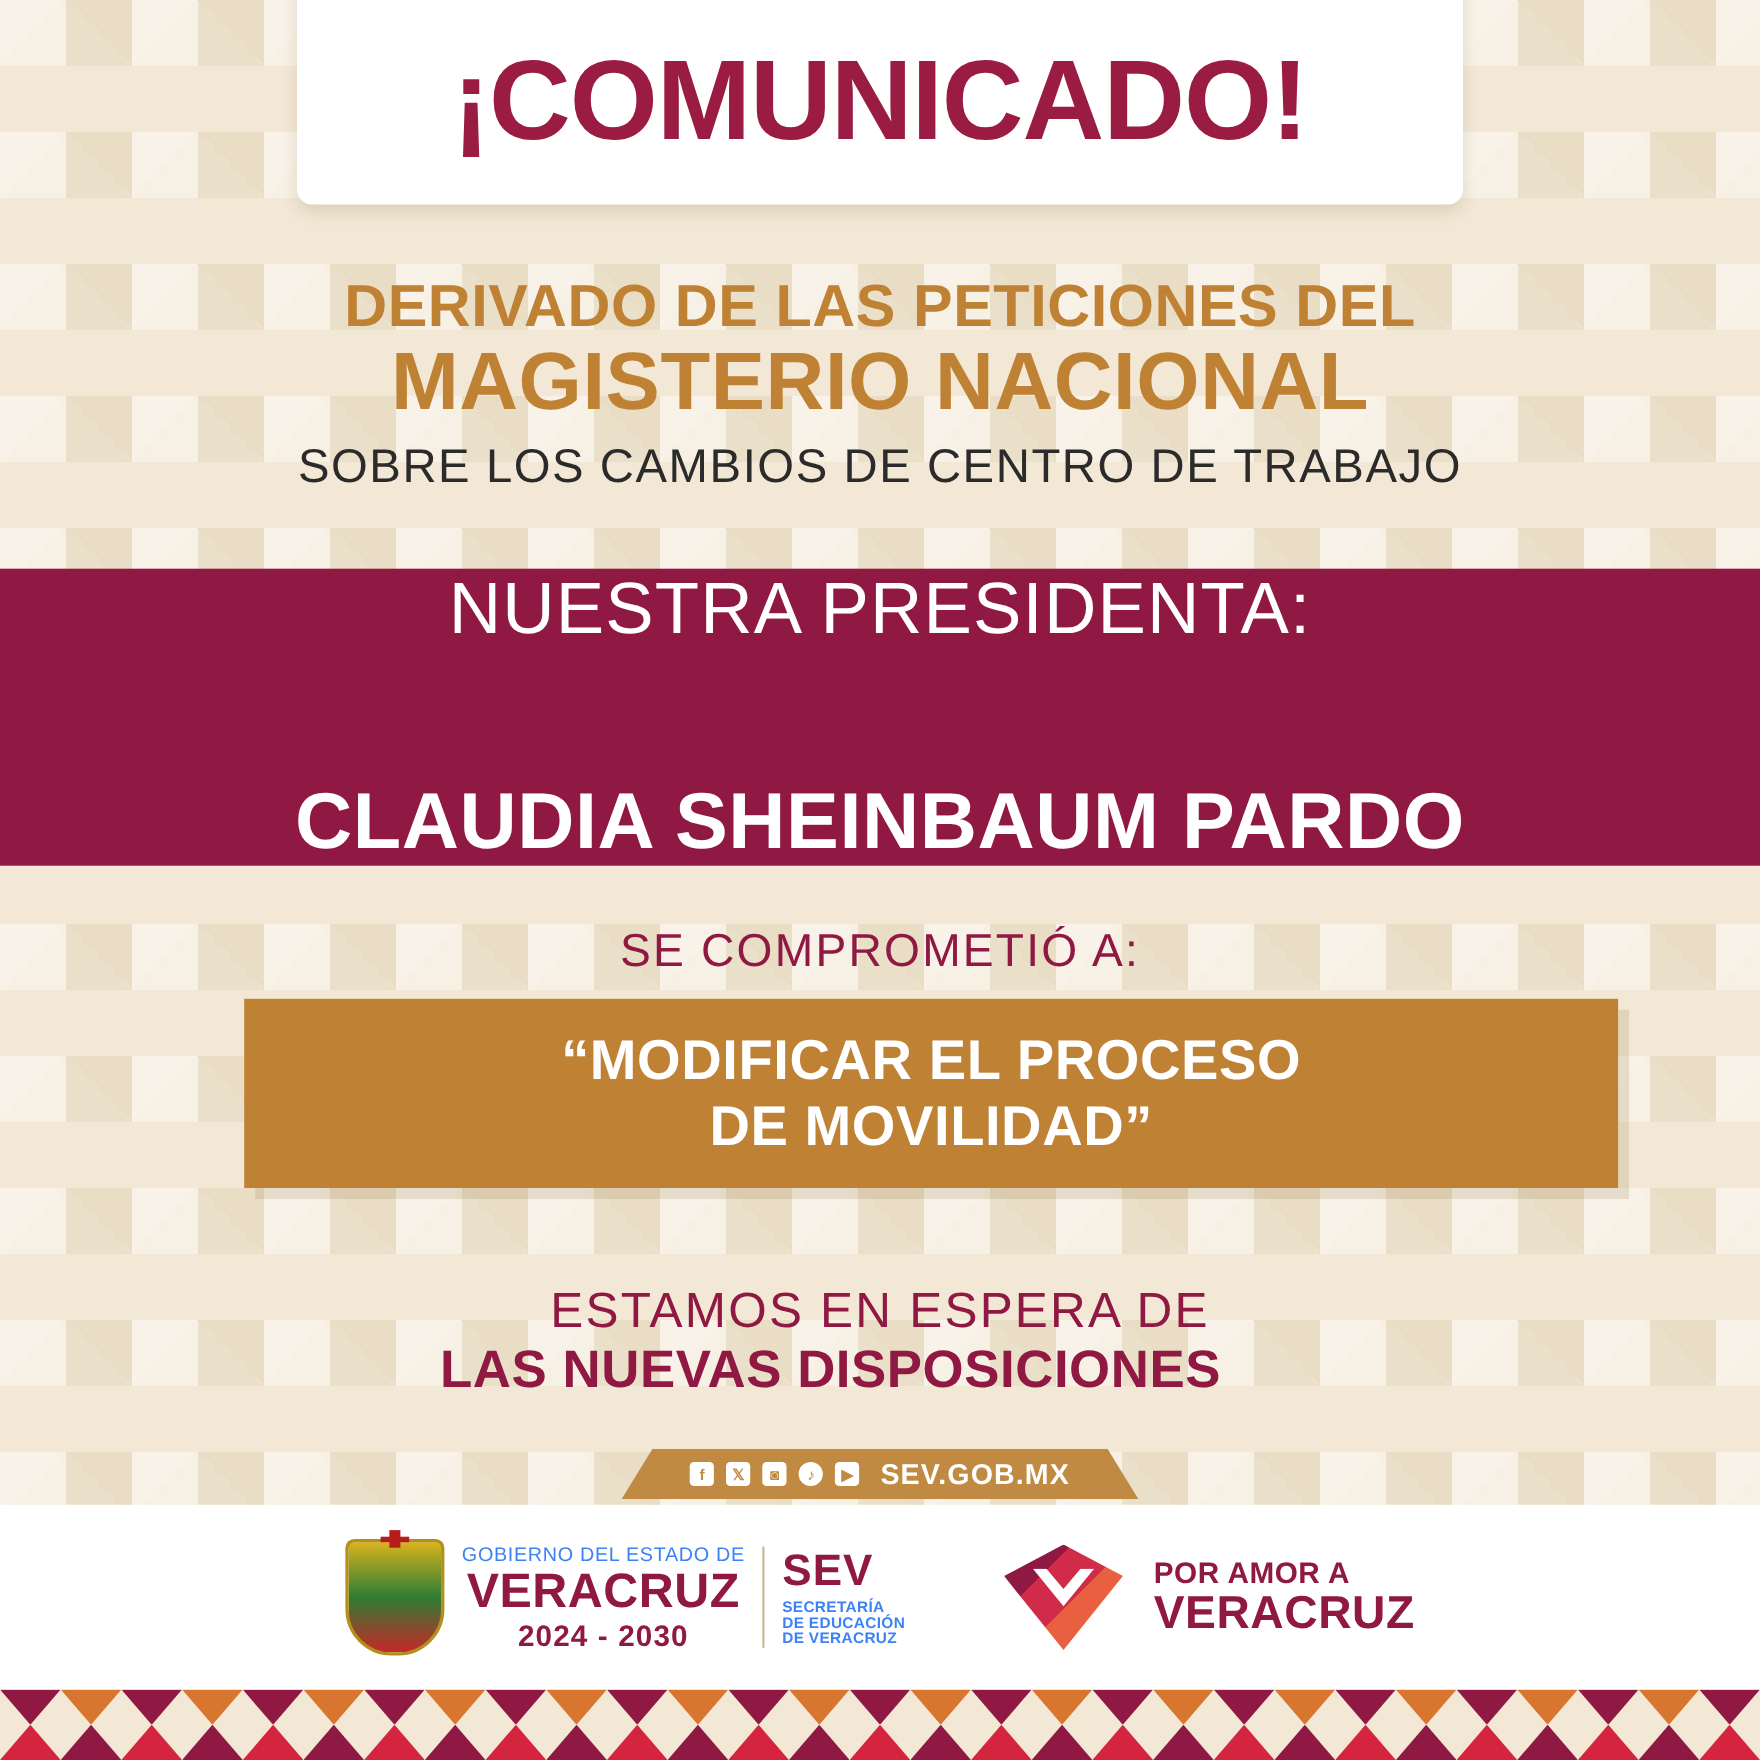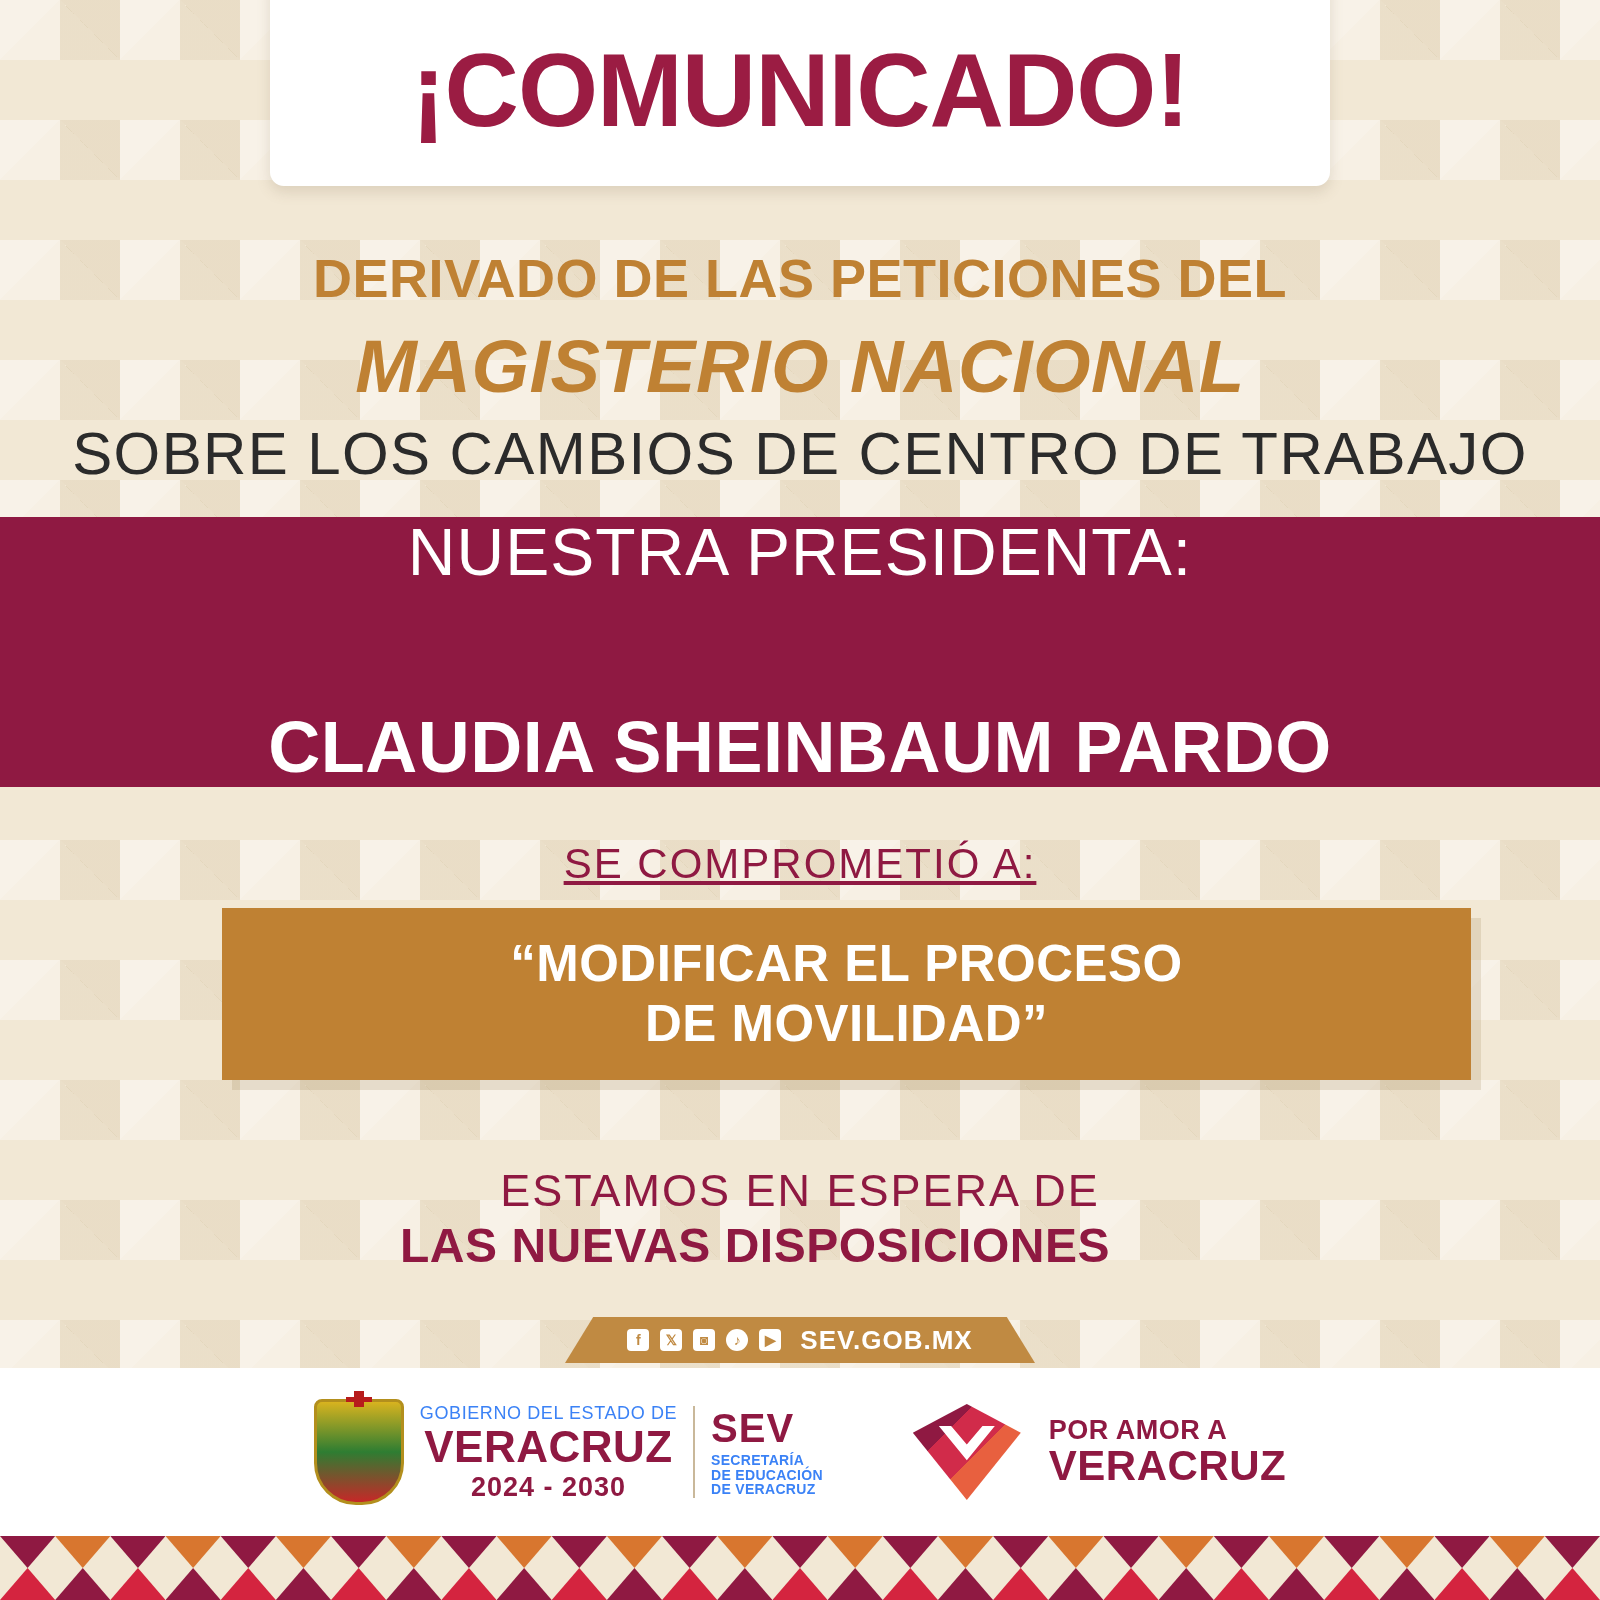--- a/index.html
+++ b/index.html
@@ -64,26 +64,25 @@
     font-weight: bold;
     letter-spacing: 0.5px;
     line-height: 1.05;
   }
   .headline-2 {
     color: #bf8133;
     font-size: 74px;
     font-weight: bold;
     letter-spacing: 0.5px;
     line-height: 1.08;
-    margin-top: 20px;
-    font-style: italic;
+    margin-top: 0;
   }
   .headline-3 {
     color: #2b2b2b;
-    font-size: 60px;
+    font-size: 43px;
     font-weight: normal;
     letter-spacing: 1.4px;
     line-height: 1.1;
     margin-top: 14px;
   }
 
   
   .maroon-band {
     position: absolute;
     top: 517px;
@@ -116,21 +115,20 @@
   .commit-label {
     position: absolute;
     top: 840px;
     left: 0;
     width: 1600px;
     text-align: center;
     color: #8f1942;
     font-size: 42px;
     letter-spacing: 2px;
     font-weight: normal;
-    text-decoration: underline;
   }
   .quote-box {
     position: absolute;
     top: 908px;
     left: 222px;
     width: 1249px;
     height: 172px;
     background: #bf8133;
     box-shadow: 10px 10px 0 rgba(150,120,70,0.18);
     display: flex;

